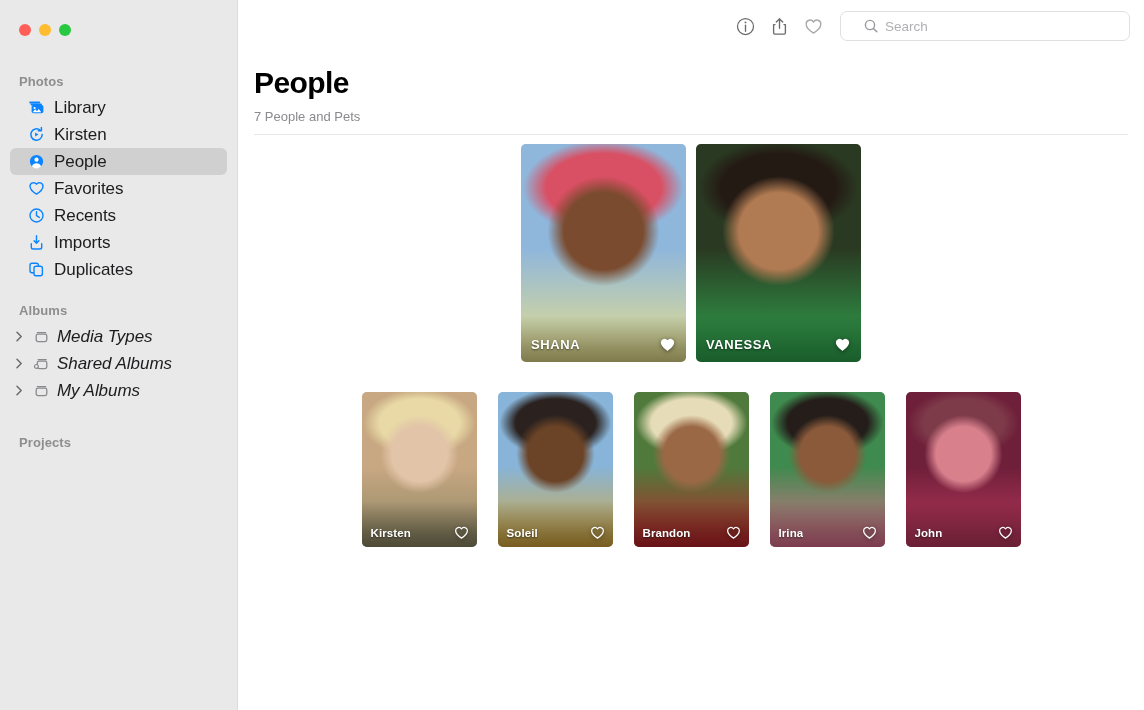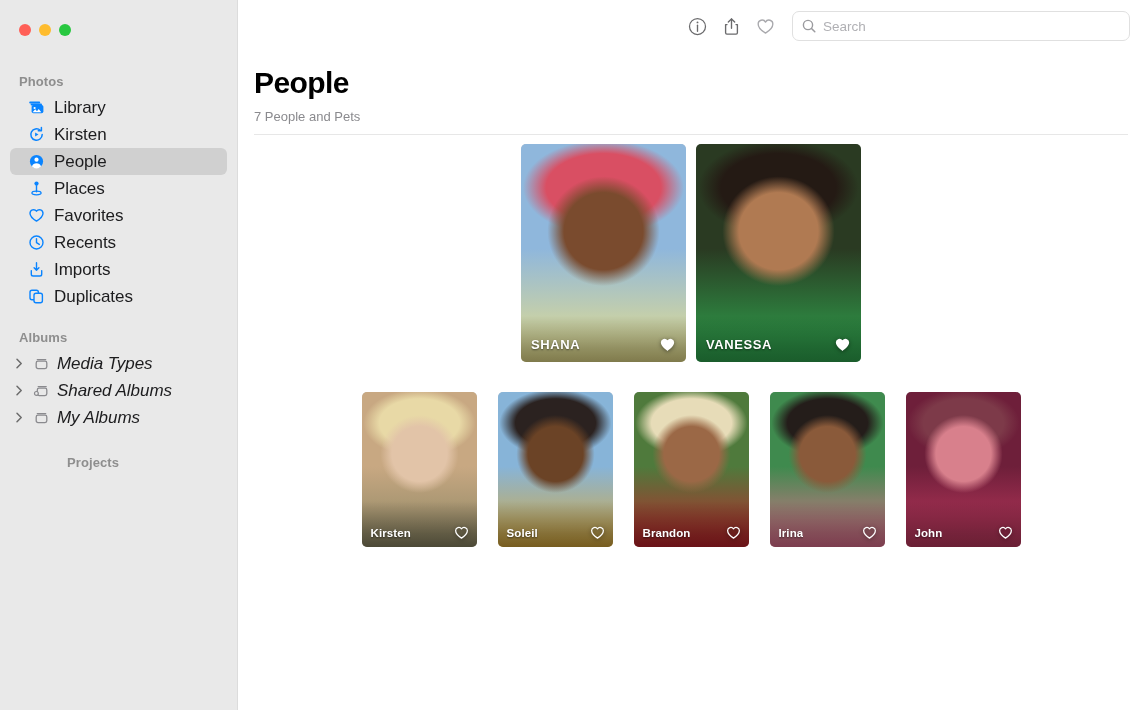--- a/index.html
+++ b/index.html
@@ -42,21 +42,21 @@
 
   .section-header {
     font-size: 13px;
     font-weight: 700;
     color: #8e8e8e;
     letter-spacing: 0.1px;
     padding: 0 0 5px 19px;
   }
   #sidebar .sec-photos { margin-top: 22px; }
   #sidebar .sec-albums { margin-top: 20px; }
-  #sidebar .sec-projects { margin-top: 24px; padding-left: 48px; }
+  #sidebar .sec-projects { margin-top: 31px; }
 
   .nav-list { list-style: none; padding: 0 10px; }
   .nav-item {
     display: flex;
     align-items: center;
     height: 27px;
     border-radius: 6px;
     padding-left: 18px;
     gap: 9px;
     cursor: default;
@@ -102,28 +102,28 @@
   }
   .tb-btn {
     width: 34px; height: 30px;
     display: inline-flex;
     align-items: center; justify-content: center;
     color: #5a5a5c;
     cursor: default;
   }
   .tb-btn svg { display: block; }
   #search-box {
-    width: 338px; height: 30px;
+    width: 290px; height: 30px;
     margin-left: 10px;
     border: 1px solid #e0e0e0;
     border-radius: 7px;
     background: #fff;
     display: flex;
     align-items: center;
-    padding: 0 9px;
+    padding: 0 23px;
     gap: 7px;
   }
   #search-box .mag { color: #9a9a9e; display: flex; }
   #search-input {
     border: 0; outline: 0;
     font-family: "Liberation Sans", sans-serif;
     font-size: 13.5px;
     color: #1c1c1e;
     background: transparent;
     width: 100%;
@@ -251,30 +251,20 @@
           <span class="nav-icon">
             <svg width="17" height="17" viewBox="0 0 17 17" fill="none">
               <circle cx="8.5" cy="8.5" r="6.6" fill="#0a84ff"></circle>
               <circle cx="8.5" cy="6.7" r="2.1" fill="#ffffff"></circle>
               <path d="M3.9 13.6c.7-2.2 2.5-3.3 4.6-3.3s3.9 1.1 4.6 3.3a6.6 6.6 0 0 1-9.2 0z" fill="#ffffff"></path>
             </svg>
           </span>
           <span class="nav-label">People</span>
         </li>
 
-        <li class="nav-item">
-          <span class="nav-icon">
-            <svg width="17" height="17" viewBox="0 0 17 17" fill="none">
-              <circle cx="8.5" cy="3.6" r="2.1" fill="#0a84ff"></circle>
-              <path d="M8.5 5.6v6.2" stroke="#0a84ff" stroke-width="1.4" stroke-linecap="round"></path>
-              <ellipse cx="8.5" cy="13" rx="4.6" ry="1.8" stroke="#0a84ff" stroke-width="1.3" fill="none"></ellipse>
-            </svg>
-          </span>
-          <span class="nav-label">Places</span>
-        </li>
 
         <li class="nav-item">
           <span class="nav-icon">
             <svg width="17" height="17" viewBox="0 0 17 17" fill="none">
               <path d="M8.5 14.1S2 10.3 2 6.3A3.6 3.6 0 0 1 8.5 4.2 3.6 3.6 0 0 1 15 6.3c0 4-6.5 7.8-6.5 7.8z" stroke="#0a84ff" stroke-width="1.4" fill="none" stroke-linejoin="round"></path>
             </svg>
           </span>
           <span class="nav-label">Favorites</span>
         </li>
 

